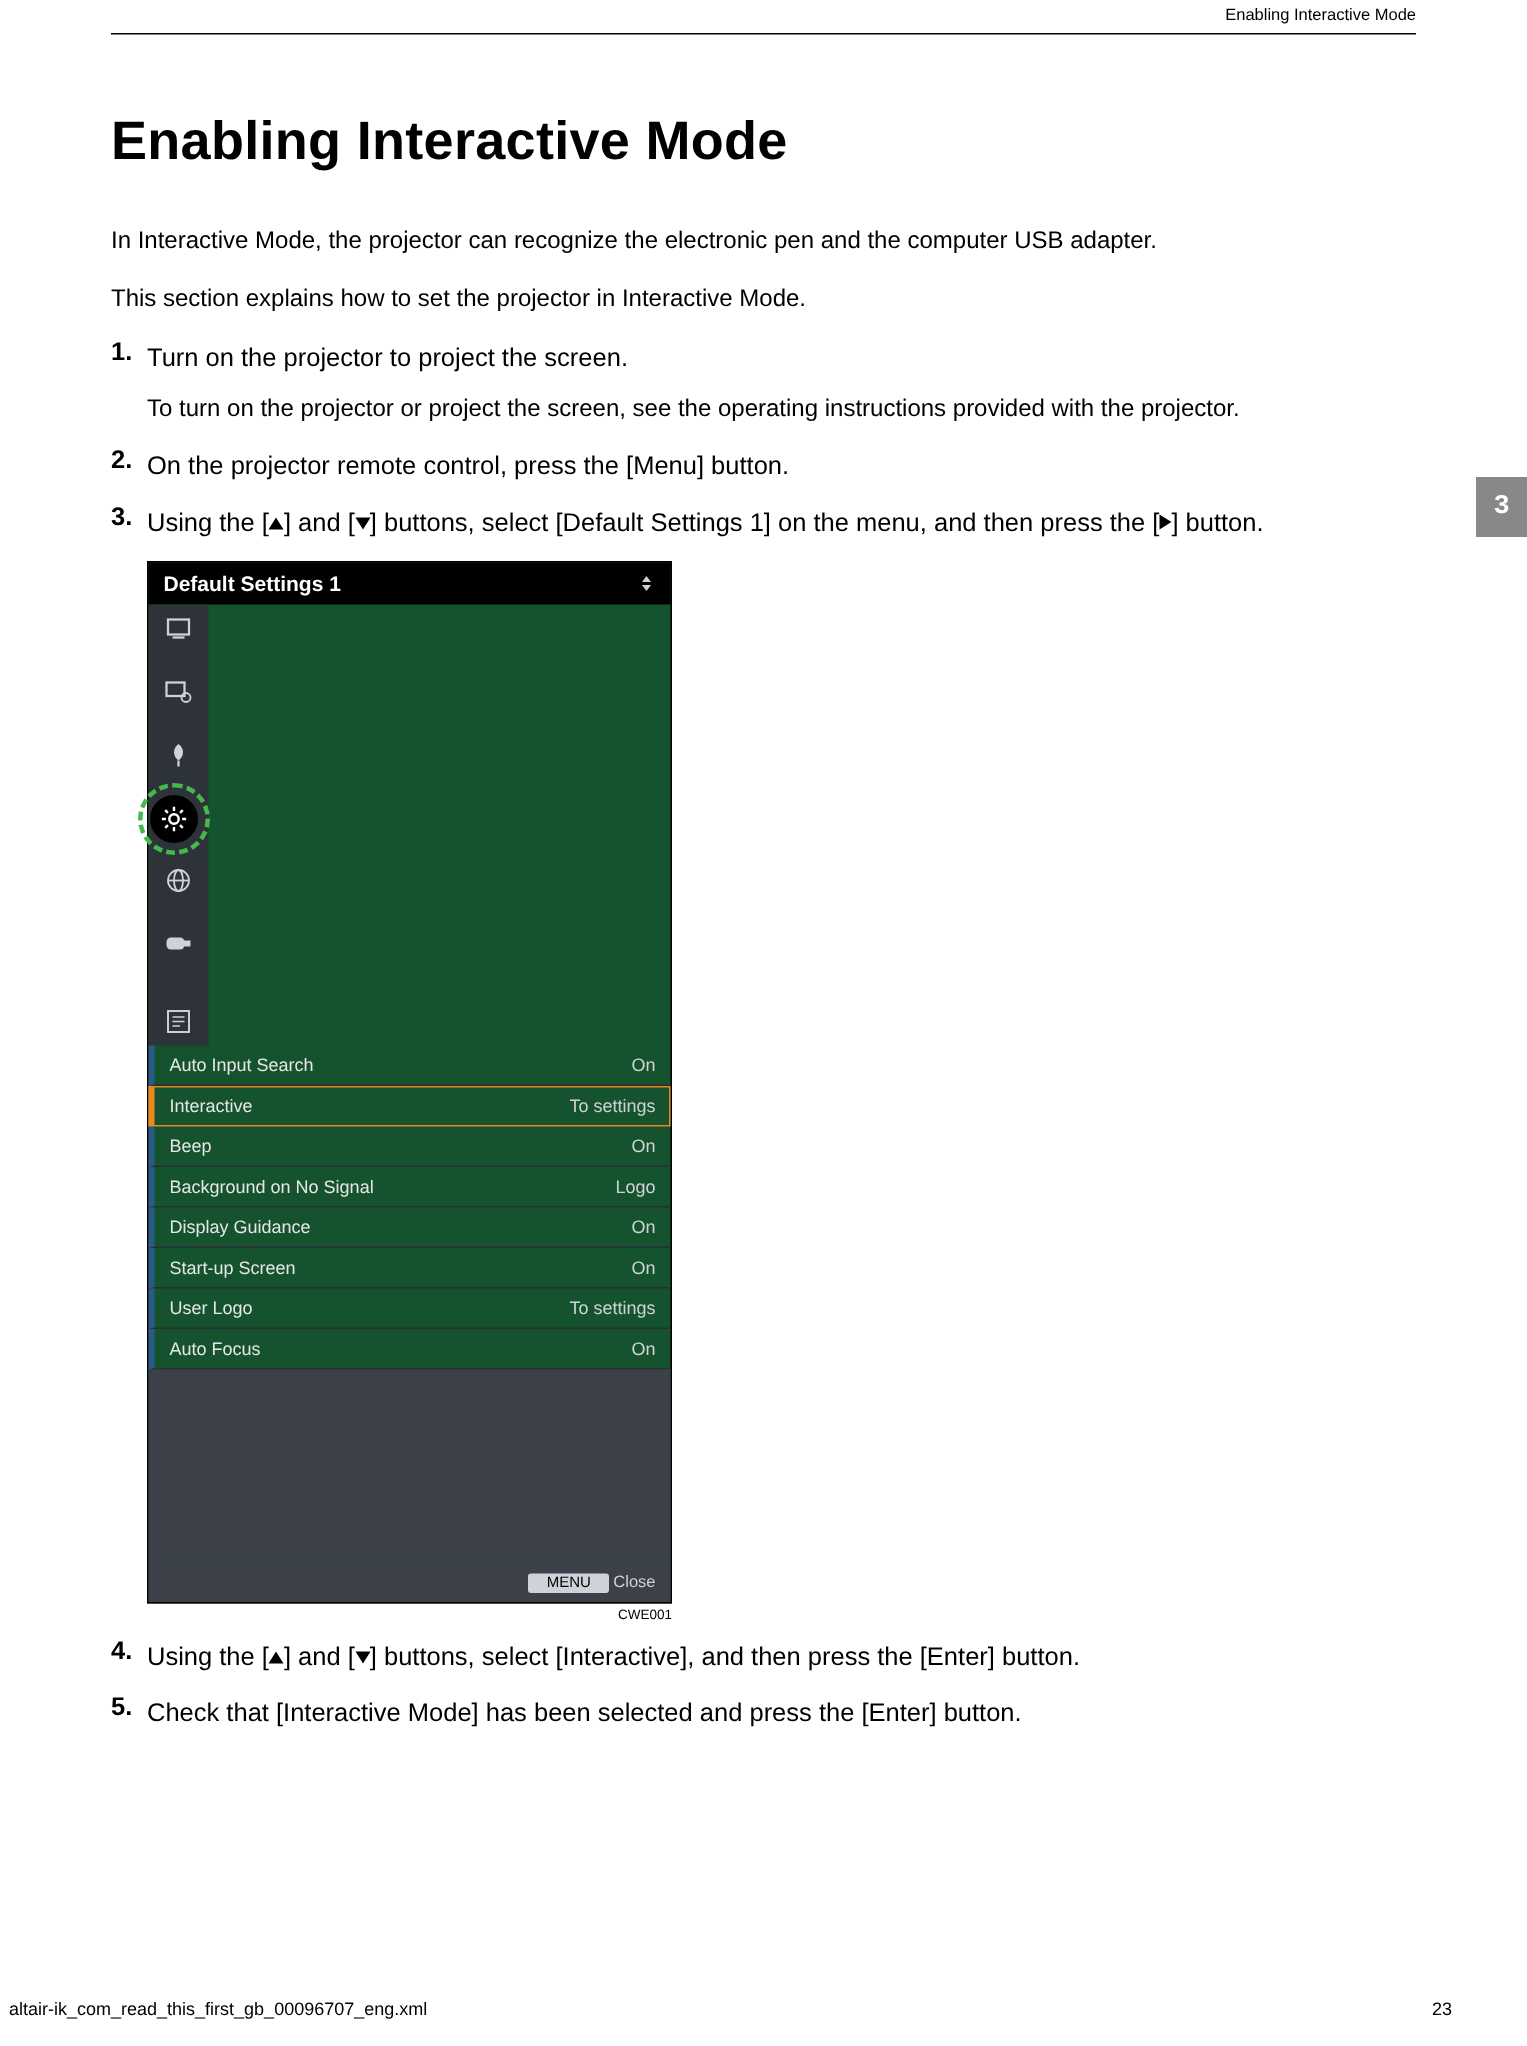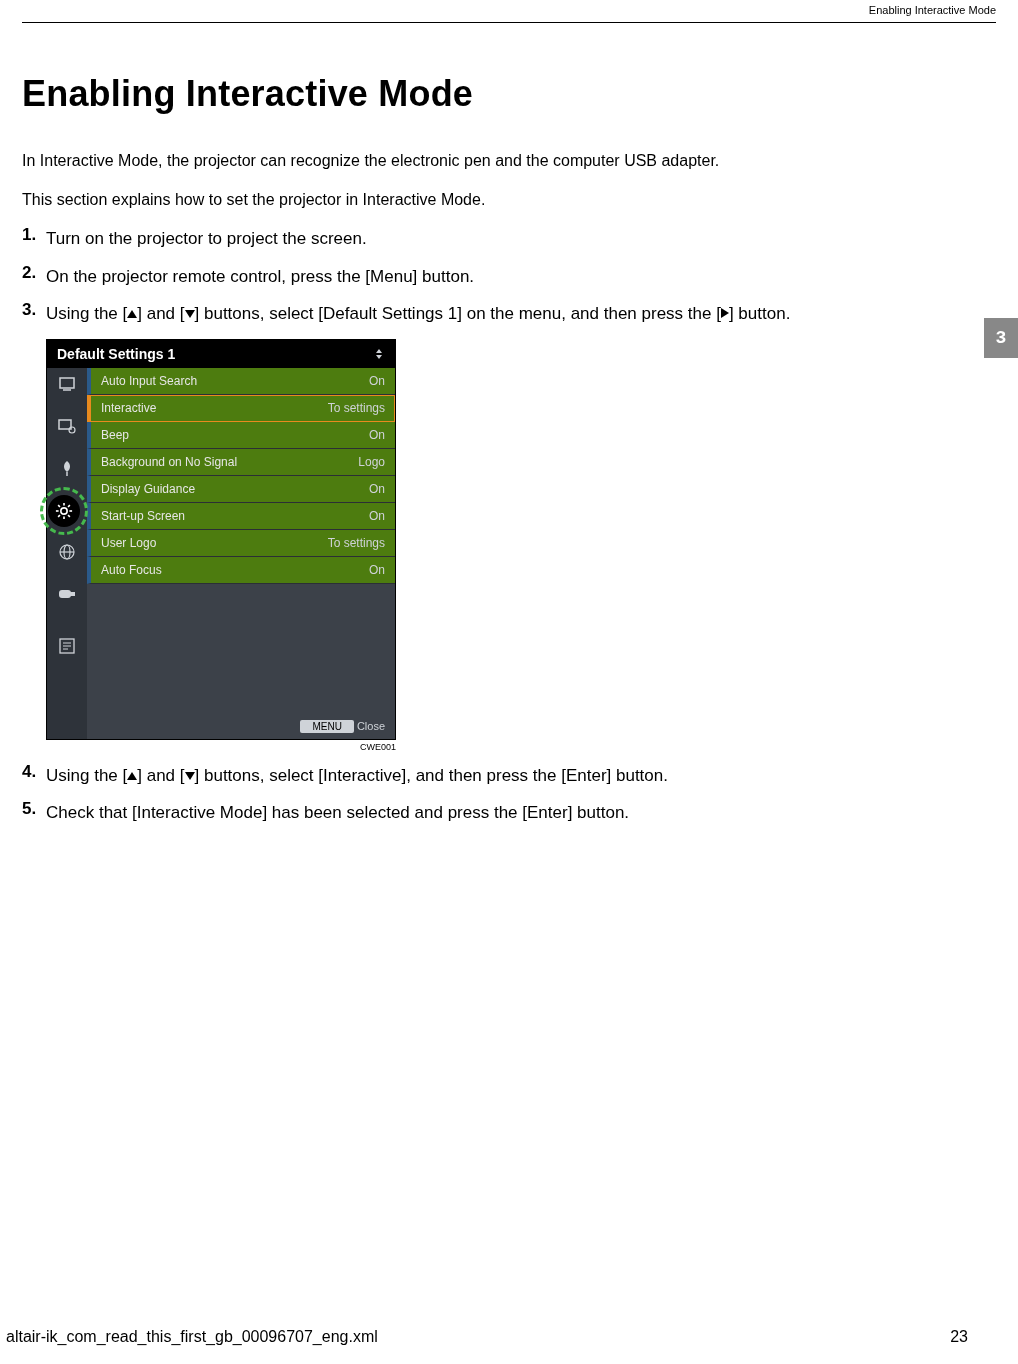--- a/index.html
+++ b/index.html
@@ -1,40 +1,40 @@
 <!DOCTYPE html>
 <html><head>
 <meta charset="utf-8">
 <style>
   * { box-sizing: border-box; margin: 0; padding: 0; }
   html, body { width: 1018px; height: 1364px; background: #fff; font-family: Arial, Helvetica, sans-serif; color: #000; }
-  .page { width: 1018px; height: 1364px; position: relative; padding: 0 22px; }
+  .page { width: 1018px; height: 1364px; position: relative; padding: 0 74px; }
   .head-row { display: flex; justify-content: flex-end; padding-top: 4px; }
   .breadcrumb { font-size: 11px; color: #000; padding-bottom: 6px; }
   .hr { border-top: 1.5px solid #000; margin: 0 0 50px 0; }
   .title { font-size: 36px; font-weight: 700; margin-bottom: 32px; letter-spacing: 0.2px; }
   .para { font-size: 16px; line-height: 1.7; margin-bottom: 12px; }
   ol.steps { list-style: none; padding-left: 24px; }
   ol.steps > li { position: relative; margin-bottom: 10px; }
   ol.steps > li .num { position: absolute; left: -24px; top: 0; font-size: 17px; font-weight: 700; }
   .step-head { font-size: 17px; font-weight: 400; line-height: 1.6; }
   .step-body { font-size: 16px; line-height: 1.8; margin-top: 6px; }
   .tri-up, .tri-down, .tri-right { display: inline-block; vertical-align: 1px; }
   .tri-up { width:0; height:0; border-left:5px solid transparent; border-right:5px solid transparent; border-bottom:8px solid #000; }
   .tri-down { width:0; height:0; border-left:5px solid transparent; border-right:5px solid transparent; border-top:8px solid #000; }
   .tri-right { width:0; height:0; border-top:5px solid transparent; border-bottom:5px solid transparent; border-left:8px solid #000; }
 
   
   .tab { position: absolute; right: 0; top: 318px; width: 34px; height: 40px; background: #888; color: #fff; display: flex; align-items: center; justify-content: center; font-size: 18px; font-weight: 700; font-family: "Courier New", monospace; }
 
   
   .menu-wrap { margin: 12px 0 4px 0; position: relative; width: 350px; }
-  .menu-panel { width: 350px; background: #4d7c0f; border: 1px solid #000; color: #d6d6d6; font-size: 12px; }
+  .menu-panel { width: 350px; background: #14532d; border: 1px solid #000; color: #d6d6d6; font-size: 12px; }
   .menu-title { background: #000; color: #fff; font-weight: 700; font-size: 14px; padding: 6px 10px; display: flex; justify-content: space-between; align-items: center; }
-  .menu-body { display: flex; }
+  .menu-body { display: flex; flex-direction: column; }
   .menu-icons { width: 40px; background: #2e333a; display: flex; flex-direction: column; align-items: center; padding: 6px 0; gap: 22px; }
   .micon { width: 20px; height: 20px; color: #cfd3d8; display:flex; align-items:center; justify-content:center; }
   .menu-rows { flex: 1; }
   .mrow { display: flex; justify-content: space-between; align-items: center; padding: 6px 10px 6px 10px; border-bottom: 1px solid #2b2f35; border-left: 4px solid #2b5a8a; }
   .mrow.sel { border-left: 4px solid #e88a1e; outline: 1px solid #e88a1e; outline-offset: -1px; }
   .mrow .lab { color: #e6e6e6; }
   .mrow .val { color: #cfd3d8; }
   .menu-spacer { height: 130px; background: #3c4149; }
   .menu-foot { display:flex; justify-content:flex-end; align-items:center; gap:3px; padding:6px 10px; background:#3c4149; }
   .menu-btn { background:#cfd3d8; color:#000; font-size:10px; padding:1px 12px; border-radius:2px; }
@@ -43,40 +43,41 @@
 
   
   .ring-outer { position:absolute; left:-6px; top:148px; width:48px; height:48px; border:3px dashed #46b94d; border-radius:50%; }
   .ring-inner { position:absolute; left:2px; top:156px; width:32px; height:32px; border-radius:50%; background:#000; display:flex; align-items:center; justify-content:center; }
   .gear { width:18px; height:18px; }
 
   
   svg { display:block; }
 
   
-  .footer { position:absolute; left:0; bottom:18px; width:1018px; display:flex; justify-content:space-between; align-items:center; padding:0 50px 0 6px; font-size:16px; }
+  .footer { position:absolute; left:0; bottom:18px; width:1018px; display:flex; justify-content:space-between; align-items:center; padding:0 50px 0 6px; font-size:12px; }
 </style>
 </head>
 <body>
 
 <div class="page">
   <div class="head-row">
       <div class="breadcrumb">Enabling Interactive Mode</div>
     </div>
   <div class="hr"></div>
 
   <h1 class="title">Enabling Interactive Mode</h1>
 
   <p class="para">In Interactive Mode, the projector can recognize the electronic pen and the computer USB adapter.</p>
   <p class="para">This section explains how to set the projector in Interactive Mode.</p>
 
   <ol class="steps">
     <li>
       <span class="num">1.</span>
       <div class="step-head">Turn on the projector to project the screen.</div>
+      <div class="step-body">To turn on the projector or project the screen, see the operating instructions provided with the projector.</div>
     </li>
 
     <li>
       <span class="num">2.</span>
       <div class="step-head">On the projector remote control, press the [Menu] button.</div>
     </li>
 
     <li>
       <span class="num">3.</span>
       <div class="step-head">

